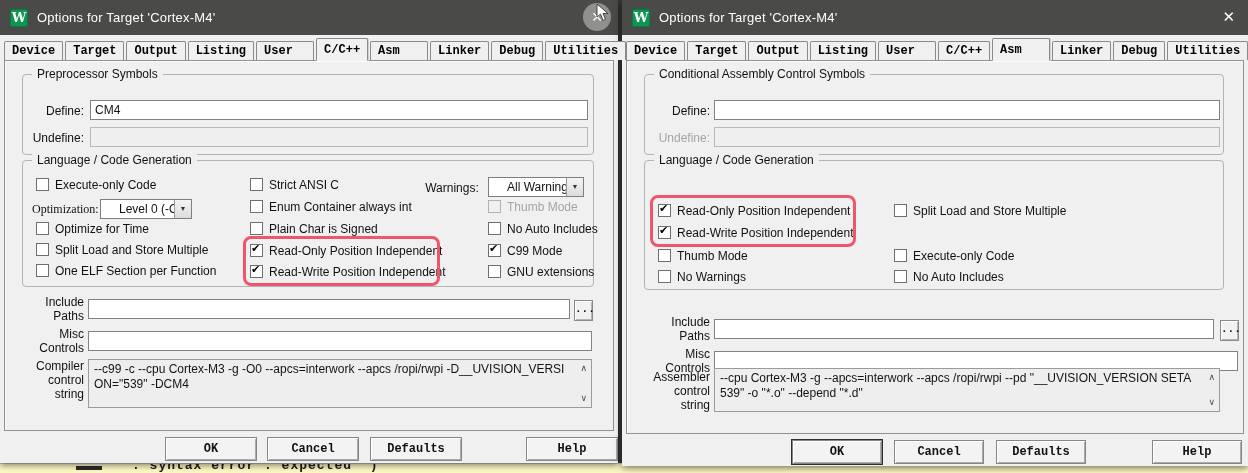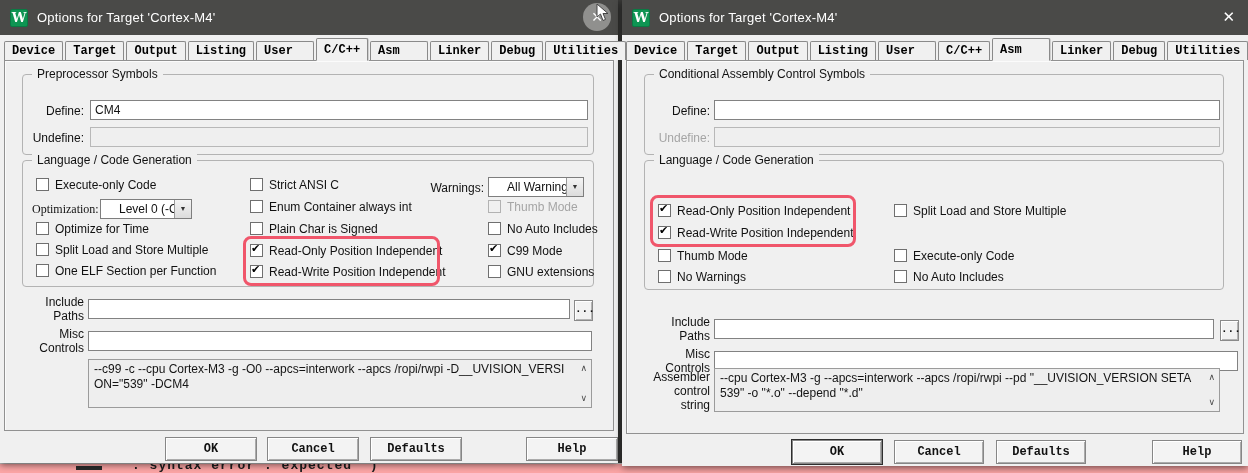--- a/index.html
+++ b/index.html
@@ -1,19 +1,19 @@
 <!DOCTYPE html>
 <html><head>
 <meta charset="utf-8">
 <style>
   * { margin:0; padding:0; box-sizing:border-box; }
   body { width:1248px; height:473px; overflow:hidden; background:#3c3c3a; font-family:"Liberation Sans",sans-serif; }
   .stage { position:relative; width:1248px; height:473px; }
 
-  .bottom-strip { position:absolute; left:0; right:0; bottom:0; height:10px; background:#fca5a5; overflow:hidden; border-top:1px solid #c9c9c9; }
+  .bottom-strip { position:absolute; left:0; right:0; bottom:0; height:10px; background:#fef9c3; overflow:hidden; border-top:1px solid #c9c9c9; }
   .bottom-strip .clip-text { position:absolute; left:132px; top:-6px; font:bold 13px "Liberation Mono",monospace; color:#1c1c1c; letter-spacing:1px; white-space:nowrap; }
   .bottom-strip .clip-token { position:absolute; left:76px; top:2px; width:26px; height:4px; background:#2a2a2a; }
 
   .dlg { position:absolute; top:0; background:#f0f0f0; box-shadow:0 2px 7px rgba(0,0,0,.55); }
   #dlgL { left:0; width:618px; height:463px; }
   #dlgR { left:622px; width:626px; height:466px; }
 
   .tb { position:absolute; left:0; top:0; right:0; height:35px; background:#4a4a48; display:flex; align-items:center; padding-left:10px; gap:9px; }
   .keil-icon { width:18px; height:18px; background:#0e9553; border:1px solid #0a7a44; border-radius:2px; color:#fff; font:bold 13px/16px "DejaVu Serif",serif; text-align:center; flex:0 0 auto; }
   .tb .ttl { color:#ffffff; font-size:13px; letter-spacing:.2px; }
@@ -151,21 +151,21 @@
       <span class="lbl">Read-Only Position Independent</span>
     </div>
     <div class="cb on" style="left:250px; top:264px;">
       <span class="box">
           <span class="mark">✔</span>
         </span>
       <span class="lbl">Read-Write Position Independent</span>
     </div>
     <div class="hl" style="left:243px; top:236px; width:197px; height:50px;"></div>
 
-    <div class="flabel" style="left:420px; top:181px; width:64px;">Warnings:</div>
+    <div class="flabel" style="left:420px; top:181px; width:64px;text-align:center;">Warnings:</div>
     <div class="combo" style="left:488px; top:177px; width:96px;">
       <span class="val">All Warnings</span>
       <span class="cbtn">▼</span>
     </div>
     <div class="cb disabled" style="left:488px; top:199px;">
       <span class="box"></span>
       <span class="lbl">Thumb Mode</span>
     </div>
     <div class="cb" style="left:488px; top:221px;">
       <span class="box"></span>
@@ -182,20 +182,21 @@
       <span class="lbl">GNU extensions</span>
     </div>
 
     <div class="flabel" style="left:28px; top:295px; width:56px;">Include Paths</div>
     <input class="field" style="left: 88px; top: 299px; width: 482px;" value="">
     <div class="browse-btn" style="left:574px; top:300px;">...</div>
 
     <div class="flabel" style="left:28px; top:327px; width:56px;">Misc Controls</div>
     <input class="field" style="left: 88px; top: 331px; width: 504px;" value="">
 
+    <div class="flabel" style="left:24px; top:359px; width:60px;">Compiler control string</div>
     <div class="ctrl" style="left:88px; top:359px; width:504px; height:49px;">
       <span>--c99 -c --cpu Cortex-M3 -g -O0 --apcs=interwork --apcs /ropi/rwpi -D__UVISION_VERSION="539" -DCM4</span>
       <span class="sarr up">∧</span>
       <span class="sarr dn">∨</span>
     </div>
 
     <div class="btn97" style="left:165px; top:437px; width:92px;">OK</div>
     <div class="btn97" style="left:267px; top:437px; width:92px;">Cancel</div>
     <div class="btn97" style="left:370px; top:437px; width:92px;">Defaults</div>
     <div class="btn97" style="left:526px; top:437px; width:92px;">Help</div>

